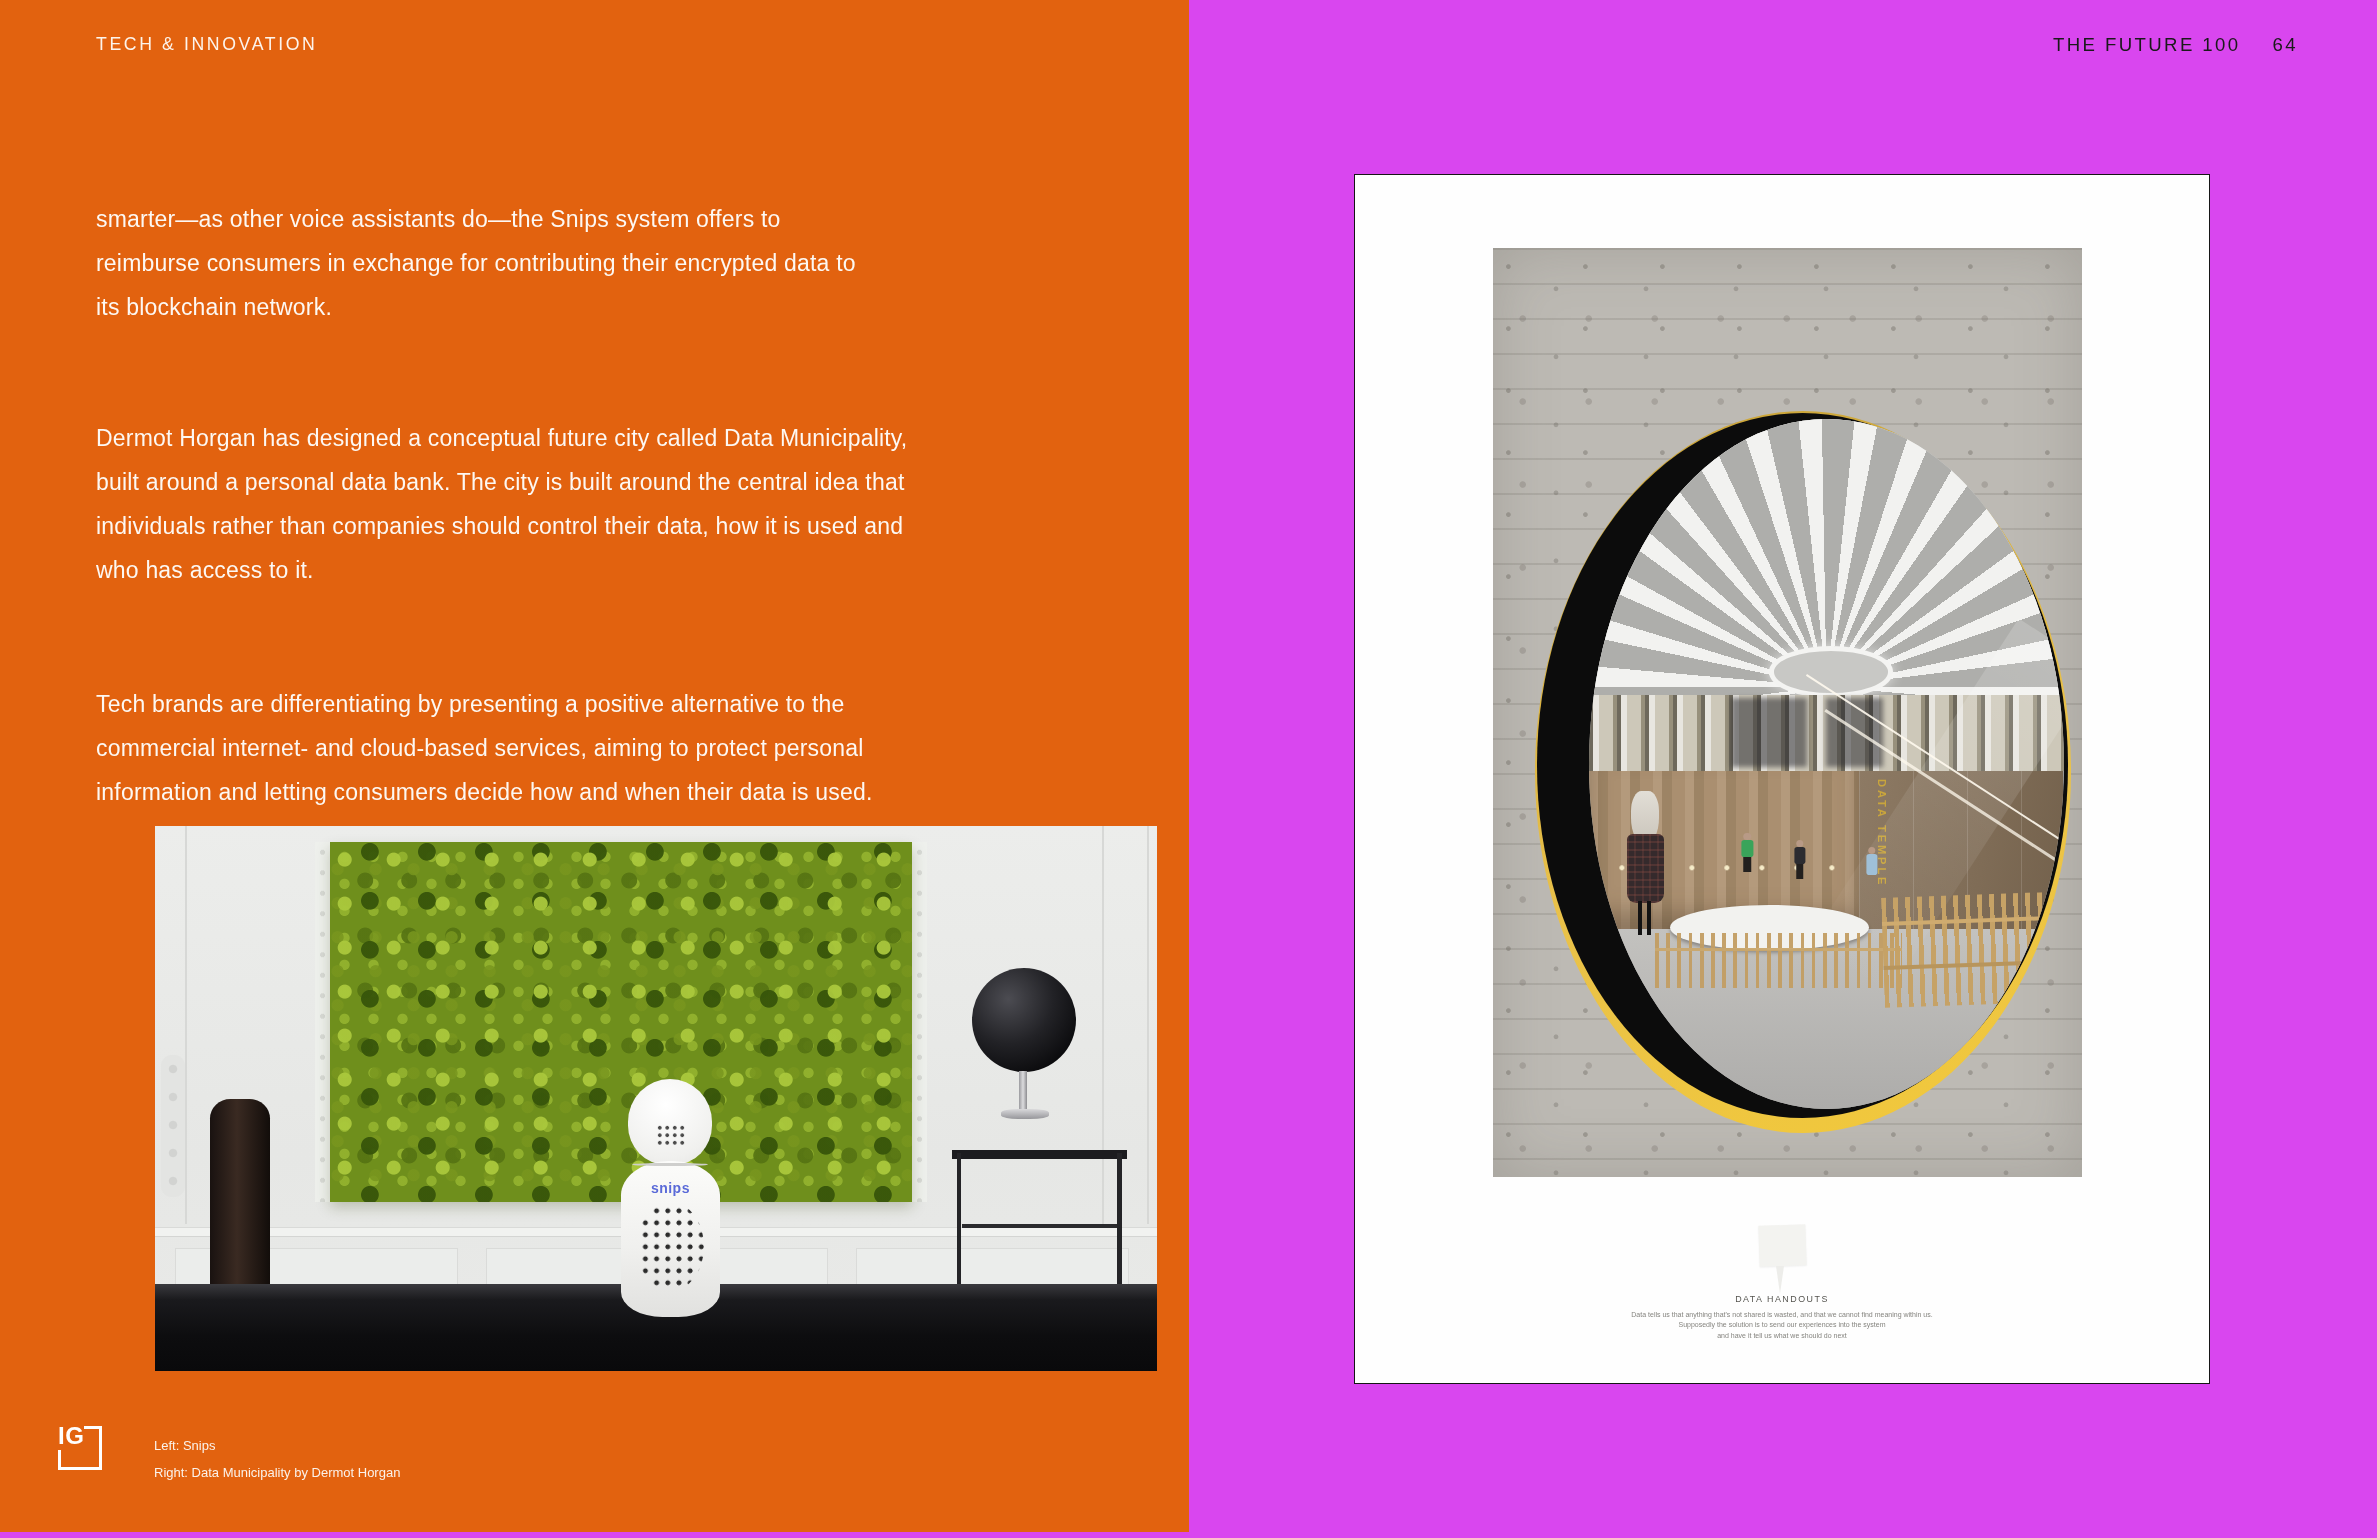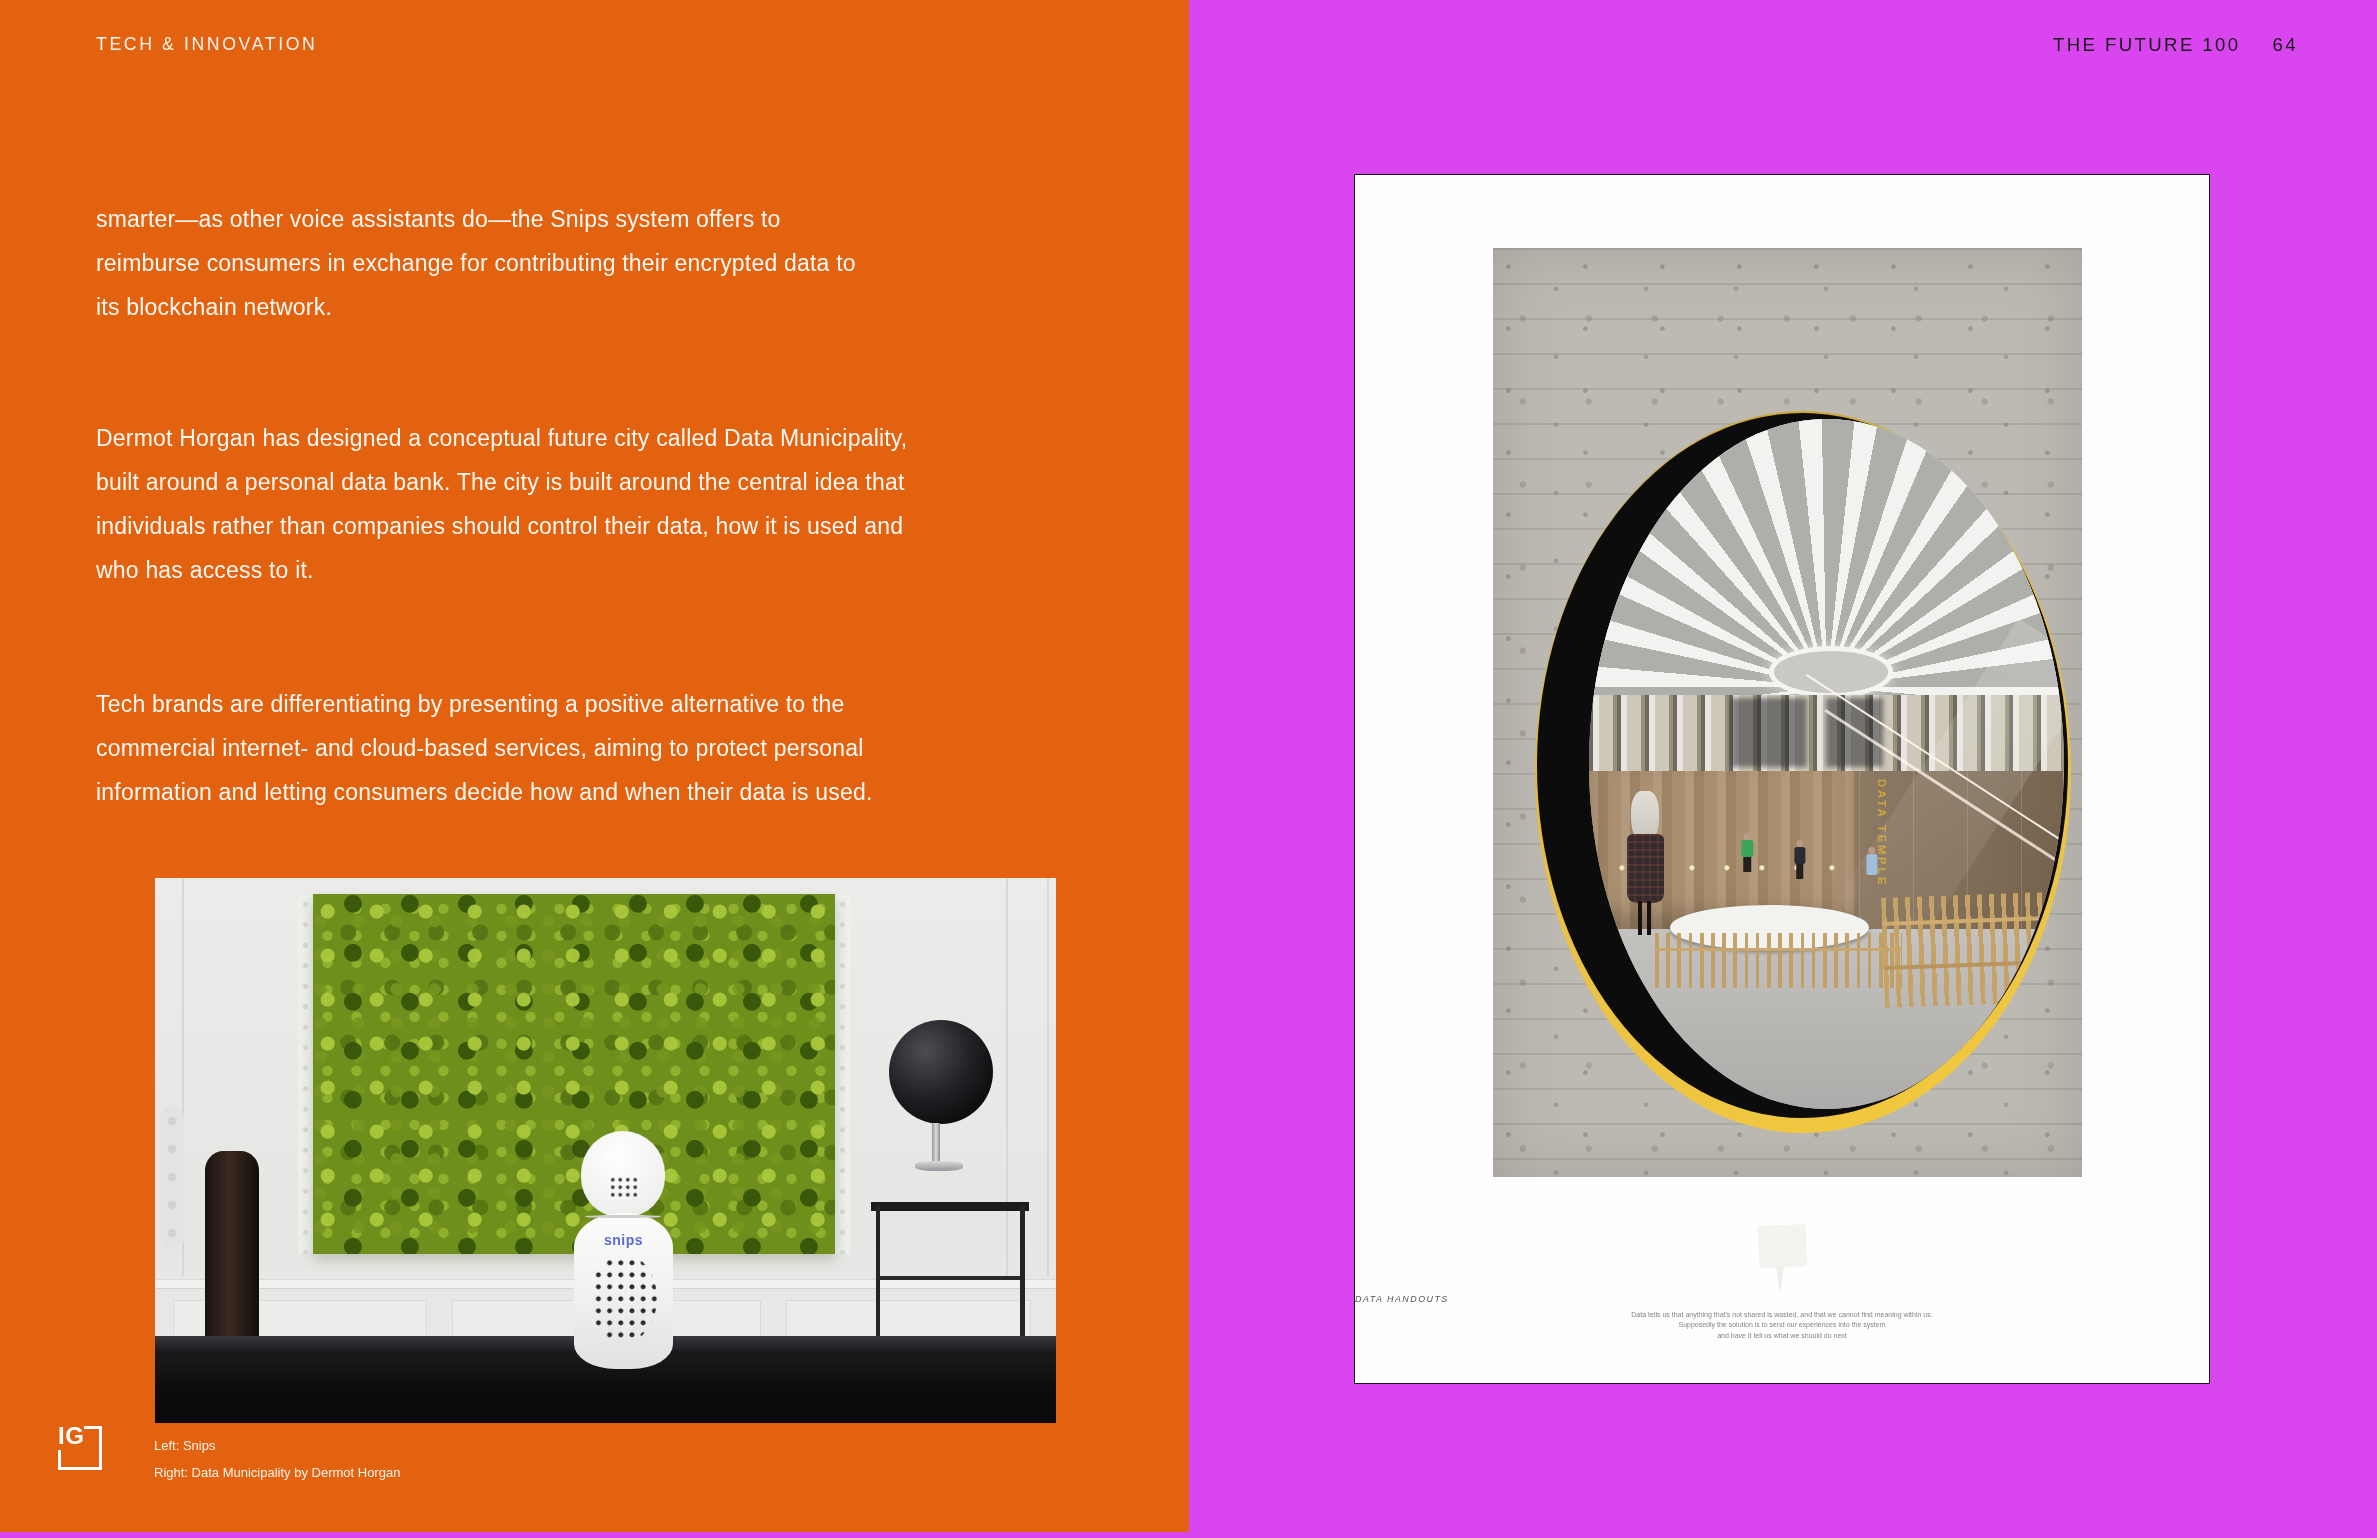--- a/index.html
+++ b/index.html
@@ -21,21 +21,21 @@
   
   .ig-logo{left:58px;top:1426px;width:44px;height:44px;}
   .ig-logo .txt{position:absolute;left:0;top:-3.7px;color:#ffffff;font-weight:bold;font-size:24px;letter-spacing:0.5px;}
   .ig-seg{position:absolute;background:#ffffff;}
   .ig-top{top:0;right:0;width:42%;height:3.3px;}
   .ig-right{top:0;right:0;width:3.3px;height:100%;}
   .ig-bottom{bottom:0;left:0;width:100%;height:3.3px;}
   .ig-left{bottom:0;left:0;width:3.3px;height:46%;}
 
   
-  .photo{left:155px;top:878px;width:901px;height:545px;overflow:hidden;
+  .photo{left:155px;top:826px;width:1002px;height:545px;overflow:hidden;
          background:linear-gradient(180deg,#ecedeb 0%,#e6e7e5 60%,#e9eae8 100%);}
   .wall-line{position:absolute;background:#d7d8d6;}
   .moss{position:absolute;left:17.5%;top:3%;width:58%;height:66%;background-color:#6f8f1c;
     background-image:
       radial-gradient(circle at 30% 40%,rgba(170,200,60,.95) 0 6.5px,transparent 7.5px),
       radial-gradient(circle at 70% 20%,rgba(55,85,10,.95) 0 8.4px,transparent 9.3px),
       radial-gradient(circle at 20% 80%,rgba(120,150,30,.85) 0 5.6px,transparent 6.5px),
       radial-gradient(circle at 80% 70%,rgba(85,115,18,.9) 0 7.5px,transparent 8.4px),
       radial-gradient(circle at 50% 55%,rgba(150,182,48,.85) 0 4.7px,transparent 5.6px);
     background-size:49px 44px,57px 49px,38px 34px,44px 55px,29px 27px;
@@ -140,22 +140,22 @@
                      repeating-linear-gradient(90deg,rgba(150,80,70,.22) 0 1.9px,transparent 1.9px 7.5px);}
   .woman .leg{position:absolute;top:110px;width:3.7px;height:34px;background:#121212;}
   .fig{position:absolute;}
   .fig .head{position:absolute;left:50%;transform:translateX(-50%);top:0;width:7.5px;height:7.5px;border-radius:50%;background:#b89a86;}
   .fig .torso{position:absolute;left:50%;transform:translateX(-50%);top:7.5px;width:11.2px;height:17px;border-radius:2.8px;}
   .fig .legs{position:absolute;left:50%;transform:translateX(-50%);top:24px;width:7.5px;height:15px;background:#23201e;}
   .lamp{position:absolute;left:404px;top:1050px;width:47px;height:41px;background:#f3f3f0;
     transform:rotate(-2deg);box-shadow:0 0.9px 1.9px rgba(0,0,0,.06);}
   .lamp-stem{position:absolute;left:421px;top:1091px;width:0;height:0;
     border-top:28px solid #ededea;border-left:4.7px solid transparent;border-right:4.7px solid transparent;}
-  .poster-cap-title{position:absolute;left:0;top:1119px;width:100%;text-align:left;color:#55544f;
-    font-size:8.9px;letter-spacing:1.5px;font-weight:500;font-style:italic;}
+  .poster-cap-title{position:absolute;left:0;top:1119px;width:100%;text-align:center;color:#55544f;
+    font-size:8.9px;letter-spacing:1.5px;font-weight:500;}
   .poster-cap-lines{position:absolute;left:0;top:1135px;width:100%;text-align:center;color:#85847f;
     font-size:7px;line-height:10.3px;white-space:pre-line;}
 </style>
 </head>
 <body>
 
 <div class="page">
 
   <div class="abs orange-panel"></div>
 

